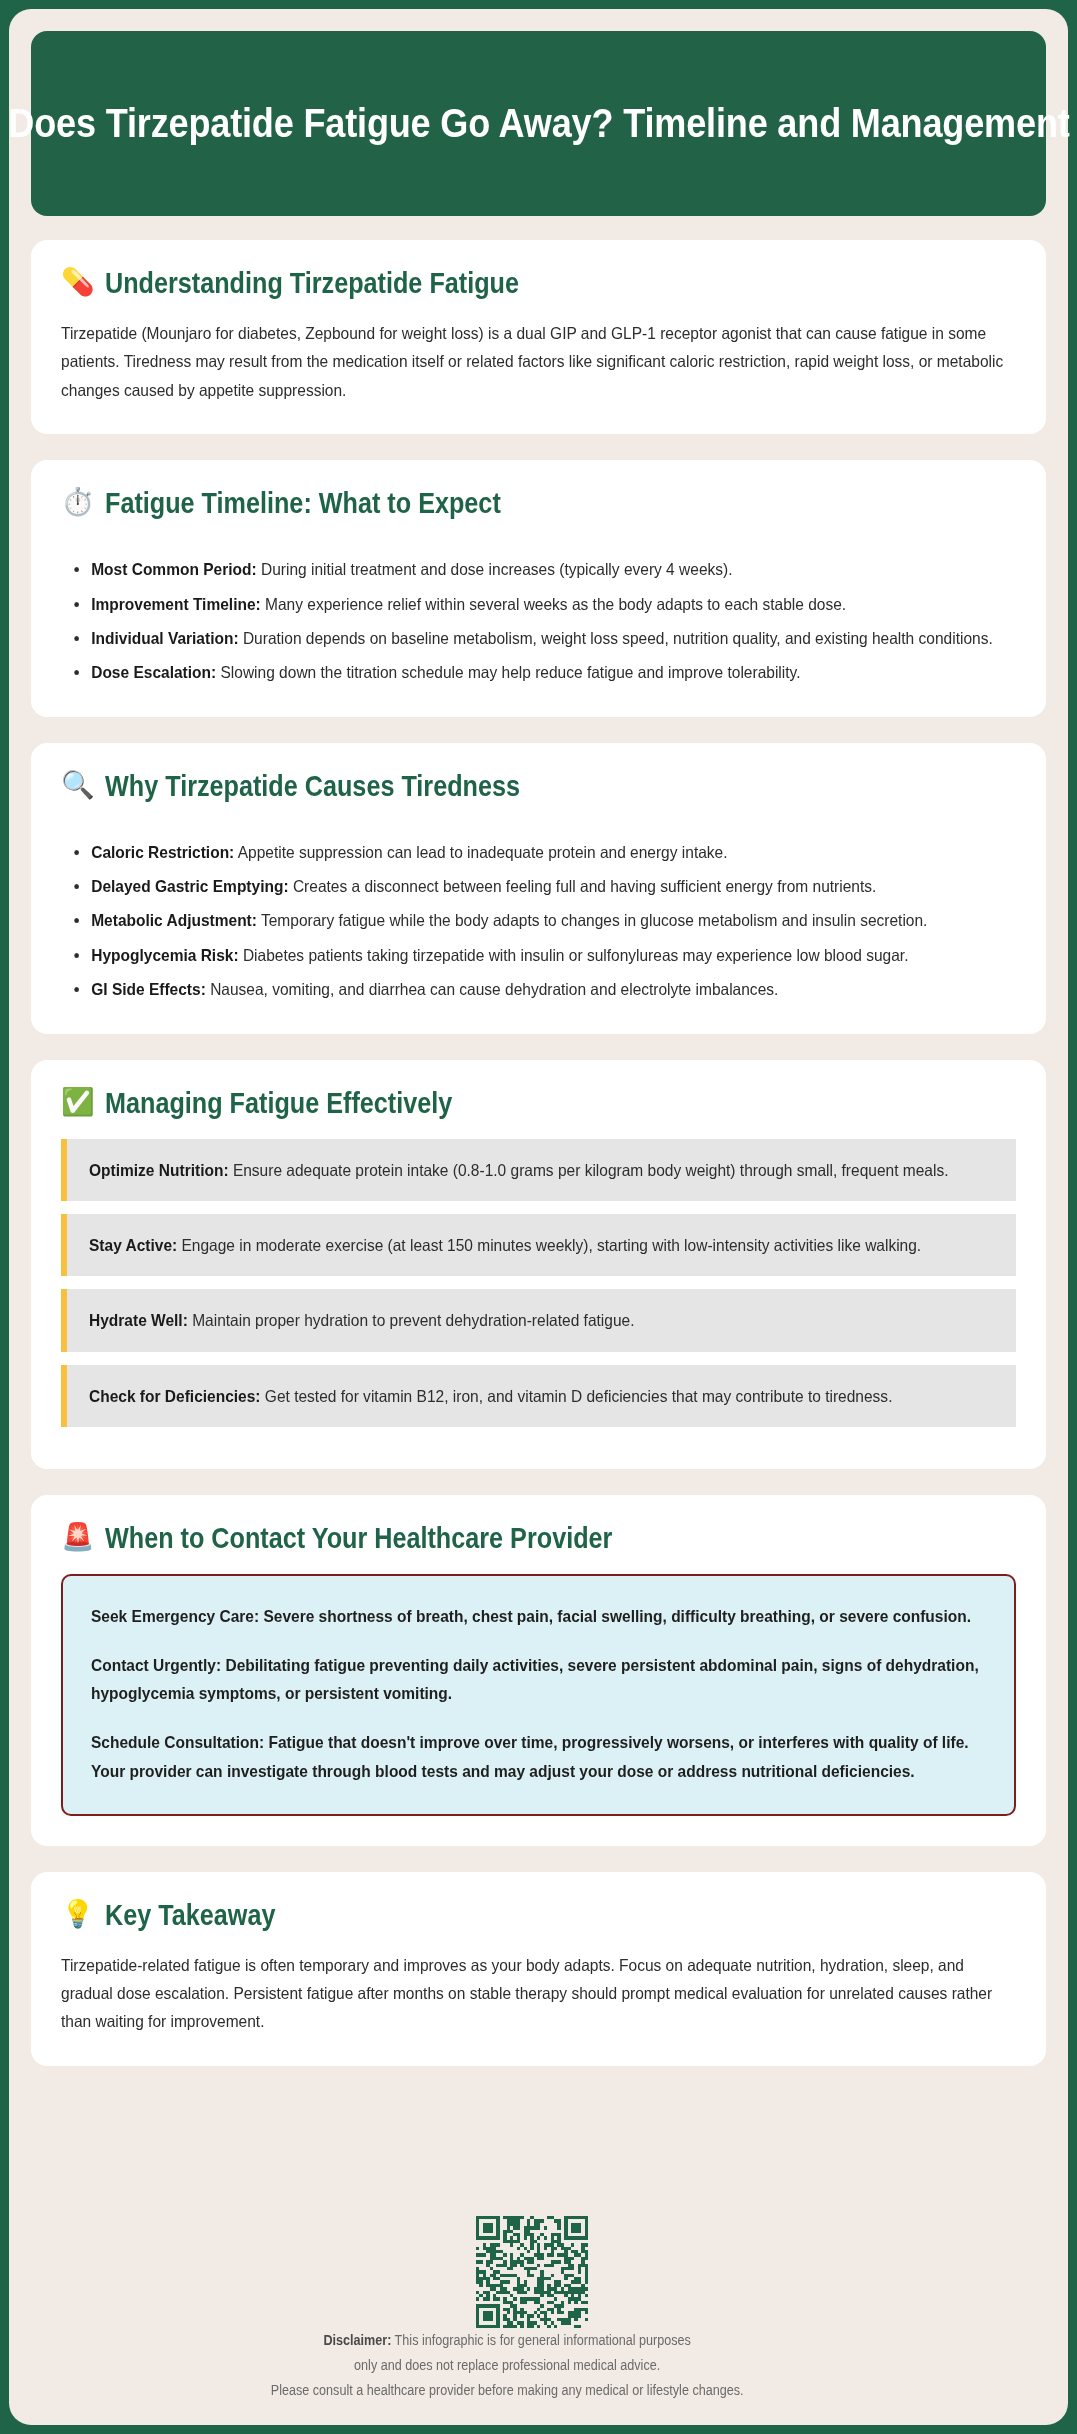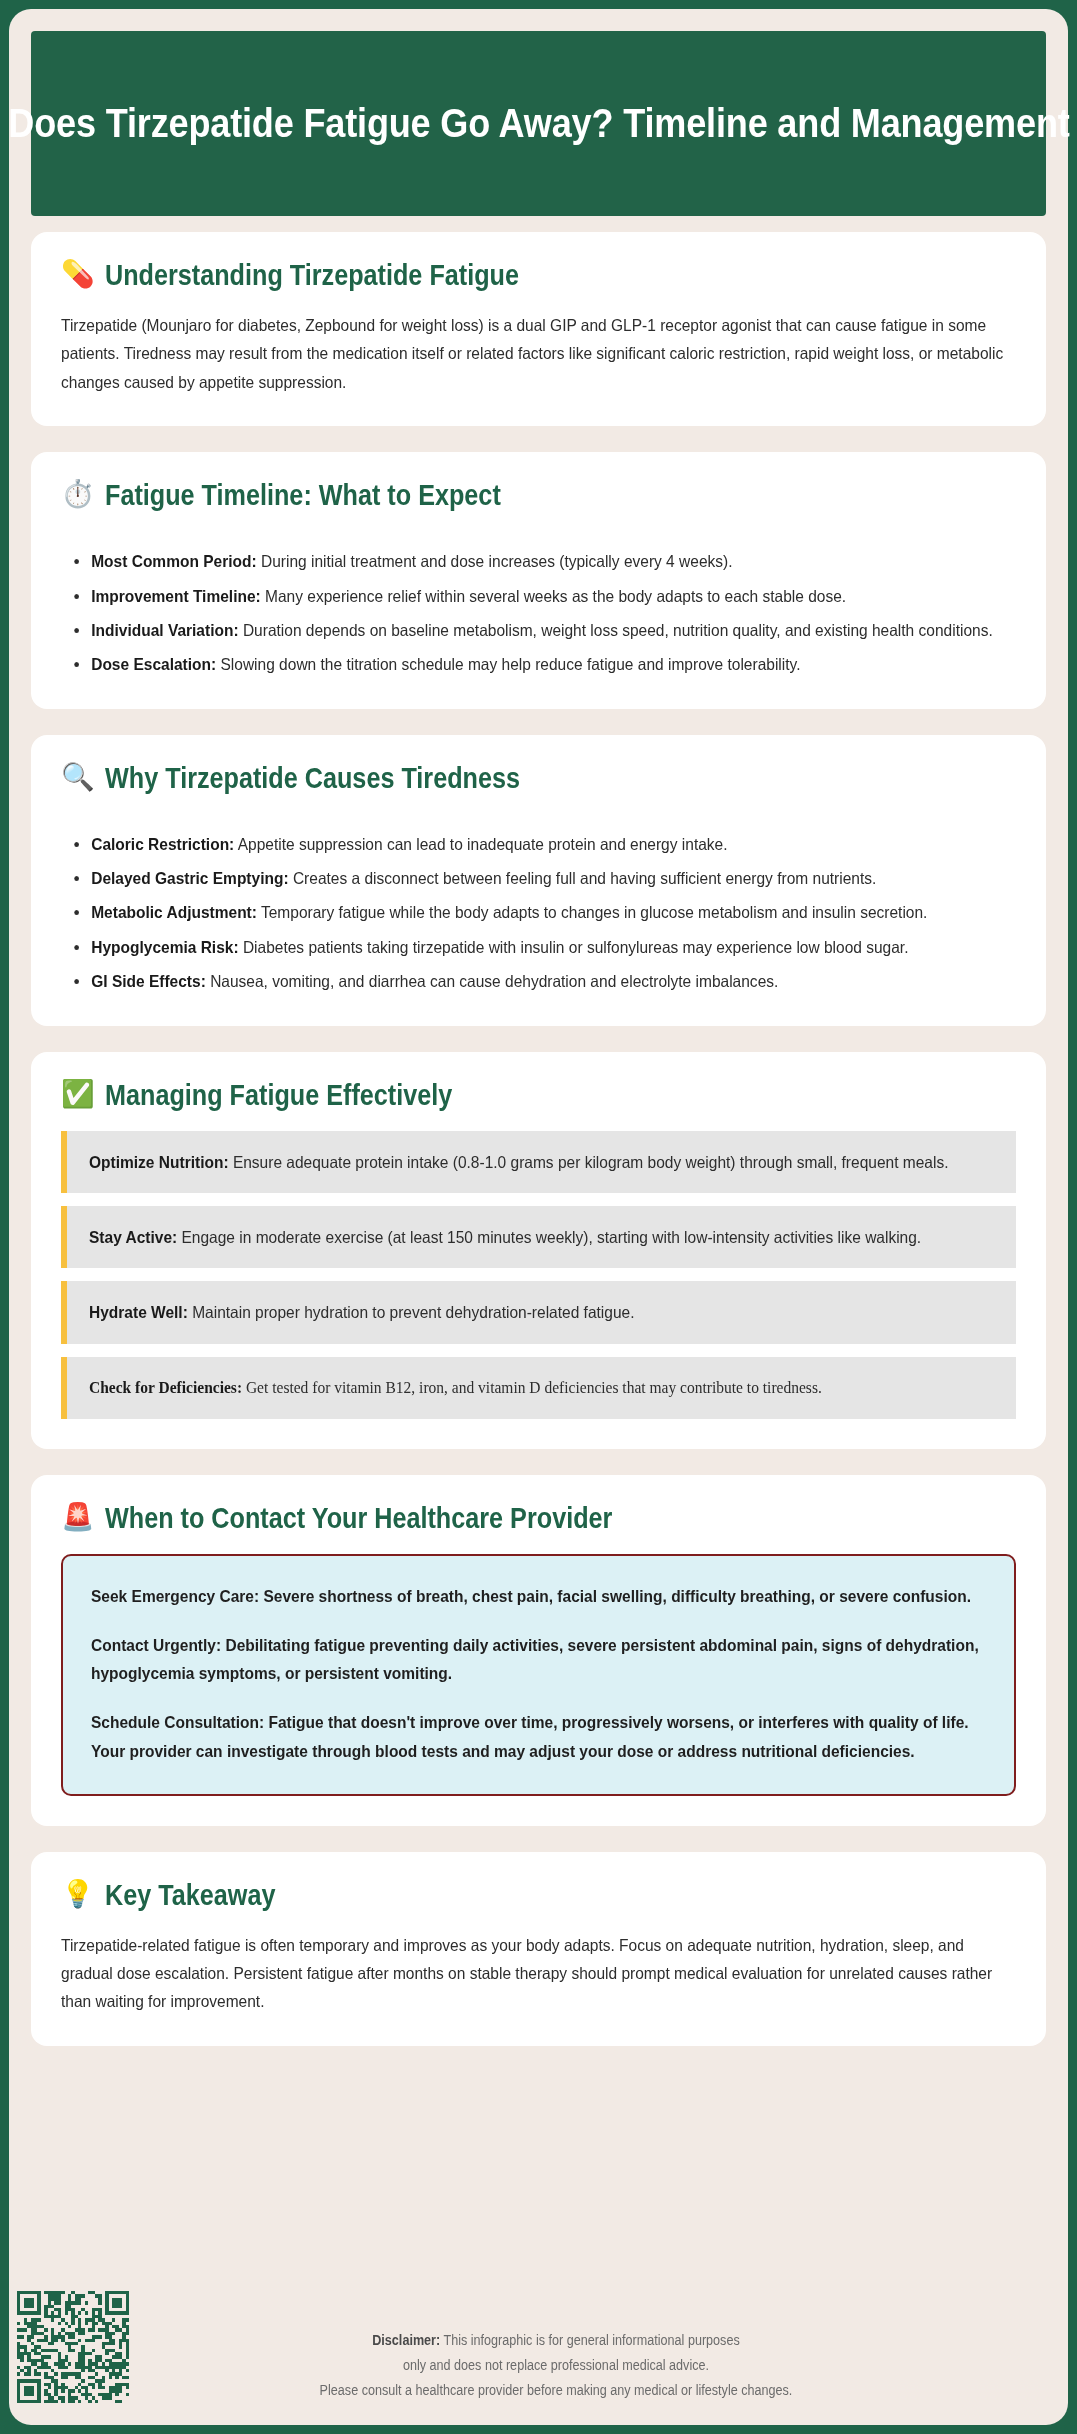--- a/index.html
+++ b/index.html
@@ -22,27 +22,27 @@
     border-radius: 22px;
     padding: 22px 22px 0 22px;
     min-height: 2416px;
     display: flex;
     flex-direction: column;
   }
 
   
   .hero {
     background: #226348;
-    border-radius: 4px;
+    border-radius: 16px;
     height: 185px;
     display: flex;
     align-items: center;
     justify-content: center;
     padding: 0 50px;
-    margin-bottom: 16px;
+    margin-bottom: 24px;
   }
   .hero-title {
     color: #ffffff;
     font-size: 41px;
     line-height: 1.12;
     font-weight: 700;
     text-align: center;
     letter-spacing: -0.2px;
     transform: scaleX(0.88);
     transform-origin: center;
@@ -119,21 +119,21 @@
   }
   .lead { font-weight: 700; color: #1a1a1a; }
 
   
   .tip {
     background: #e5e5e5;
     border-left: 6px solid #f7c03f;
     padding: 17px 20px 17px 22px;
     margin-bottom: 13px;
   }
-  .tip:last-child { margin-bottom: 0; font-family: Liberation Serif, serif; }
+  .tip:last-child { margin-bottom: 12px; }
   .tip-text {
     color: #2d2d2d;
     font-size: 16.5px;
     line-height: 1.72;
     transform: scaleX(0.94);
     transform-origin: left top;
     width: 106.3%;
   }
 
   
@@ -153,23 +153,24 @@
     transform-origin: left top;
     width: 106.3%;
   }
   .alert p:last-child { margin-bottom: 0; }
 
   
   .footer {
     margin-top: auto;
     padding: 26px 0 22px 0;
     display: flex;
-    align-items: flex-end;
+    align-items: center;
     position: relative;
     min-height: 150px;
+    flex-direction: column;
   }
   .qr {
     width: 112px;
     height: 112px;
     flex: 0 0 auto;
     margin-left: -14px;
   }
   .disclaimer {
     flex: 1 1 auto;
     text-align: center;

